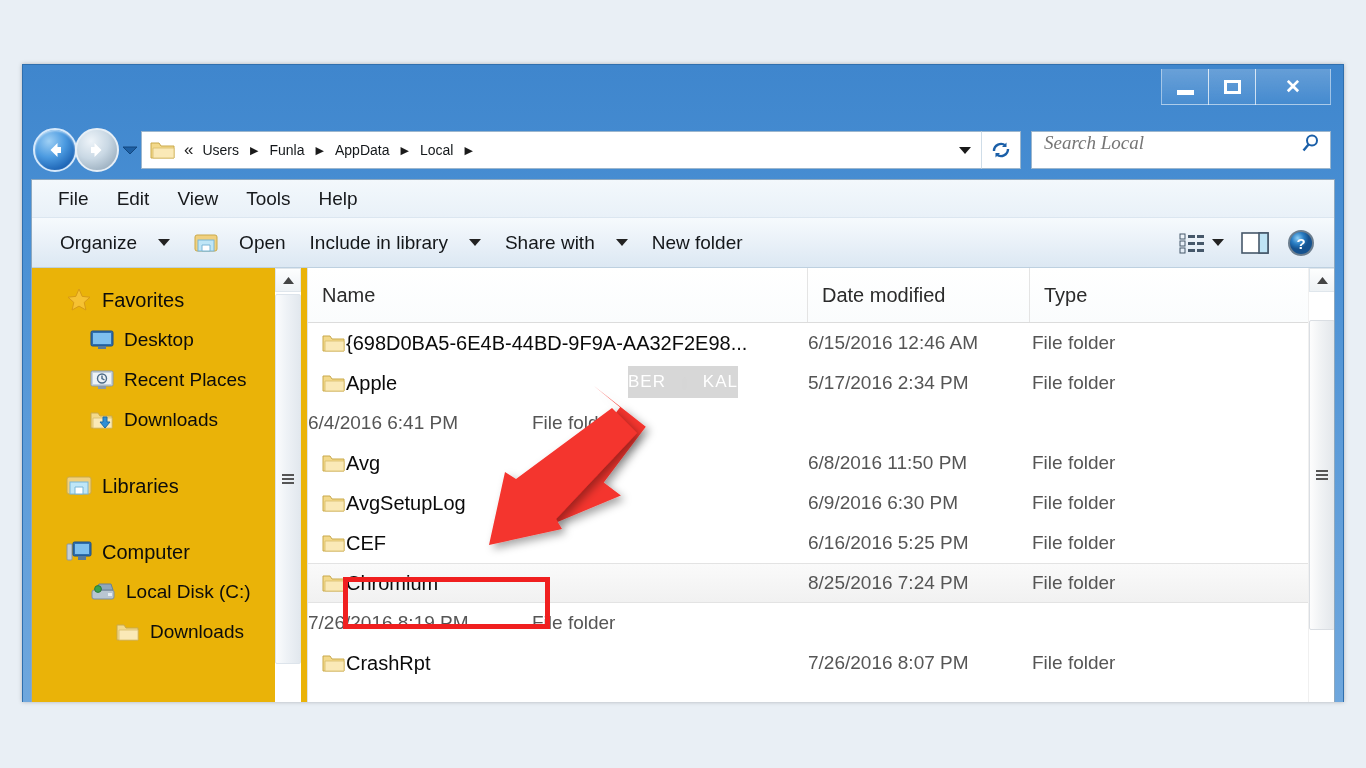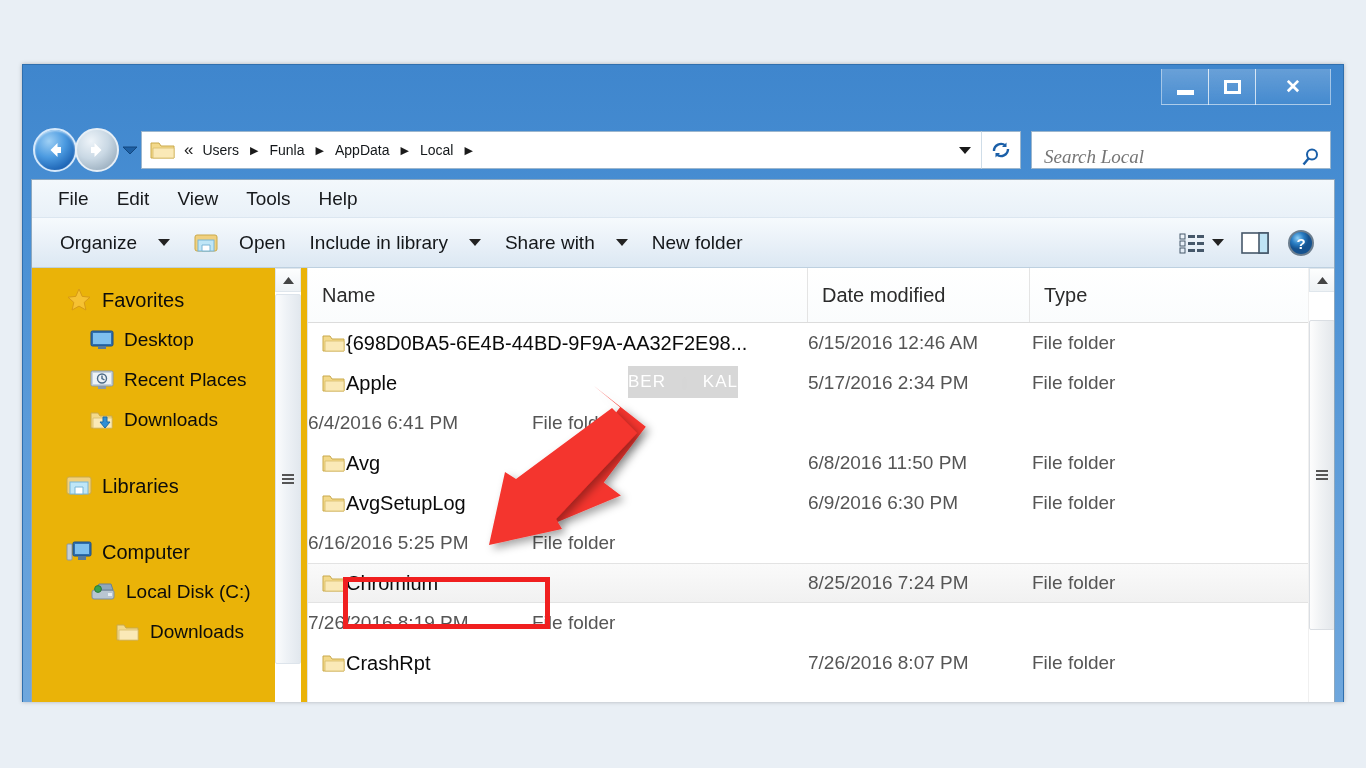--- a/index.html
+++ b/index.html
@@ -119,21 +119,21 @@
     width: 40px; height: 38px; flex: none;
     background: #fff;
     border: 1px solid #9cb6cd; border-left: 1px solid #cfdde8;
     display: flex; align-items: center; justify-content: center; cursor: pointer;
   }
   #search-box {
     width: 300px; height: 38px; flex: none;
     background: #fff;
     border: 1px solid #9cb6cd;
     margin-left: 10px;
-    display: flex; align-items: flex-end;
+    display: flex; align-items: flex-start;
     padding: 0 8px 0 12px;
   }
   #search-input {
     border: none; outline: none; flex: 1 1 auto;
     font-family: "Liberation Serif", serif;
     font-style: italic;
     font-size: 19px; color: #8a8a8a;
     background: transparent;
   }
 
@@ -649,20 +649,27 @@
                 <path d="M1 3 L8 3 L10 6 L22 6 L22 18 L1 18 Z" fill="#f3d98b" stroke="#c9a94b"></path>
                 <path d="M3 8 L22 8 L22 18 L3 18 Z" fill="#fae9b7" stroke="#d8bc6a" stroke-width="0.8"></path>
               </svg>
               <span>AvgSetupLog</span>
             </div>
             <div class="cell-date">6/9/2016 6:30 PM</div>
             <div class="cell-type">File folder</div>
           </div>
 
           <div class="file-row">
+            <div class="cell-name">
+              <svg width="24" height="20" viewBox="0 0 24 20">
+                <path d="M1 3 L8 3 L10 6 L22 6 L22 18 L1 18 Z" fill="#f3d98b" stroke="#c9a94b"></path>
+                <path d="M3 8 L22 8 L22 18 L3 18 Z" fill="#fae9b7" stroke="#d8bc6a" stroke-width="0.8"></path>
+              </svg>
+              <span>CEF</span>
+            </div>
             <div class="cell-date">6/16/2016 5:25 PM</div>
             <div class="cell-type">File folder</div>
           </div>
 
           <div class="file-row selected">
             <div class="cell-name">
               <svg width="24" height="20" viewBox="0 0 24 20">
                 <path d="M1 3 L8 3 L10 6 L22 6 L22 18 L1 18 Z" fill="#f3d98b" stroke="#c9a94b"></path>
                 <path d="M3 8 L22 8 L22 18 L3 18 Z" fill="#fae9b7" stroke="#d8bc6a" stroke-width="0.8"></path>
               </svg>

